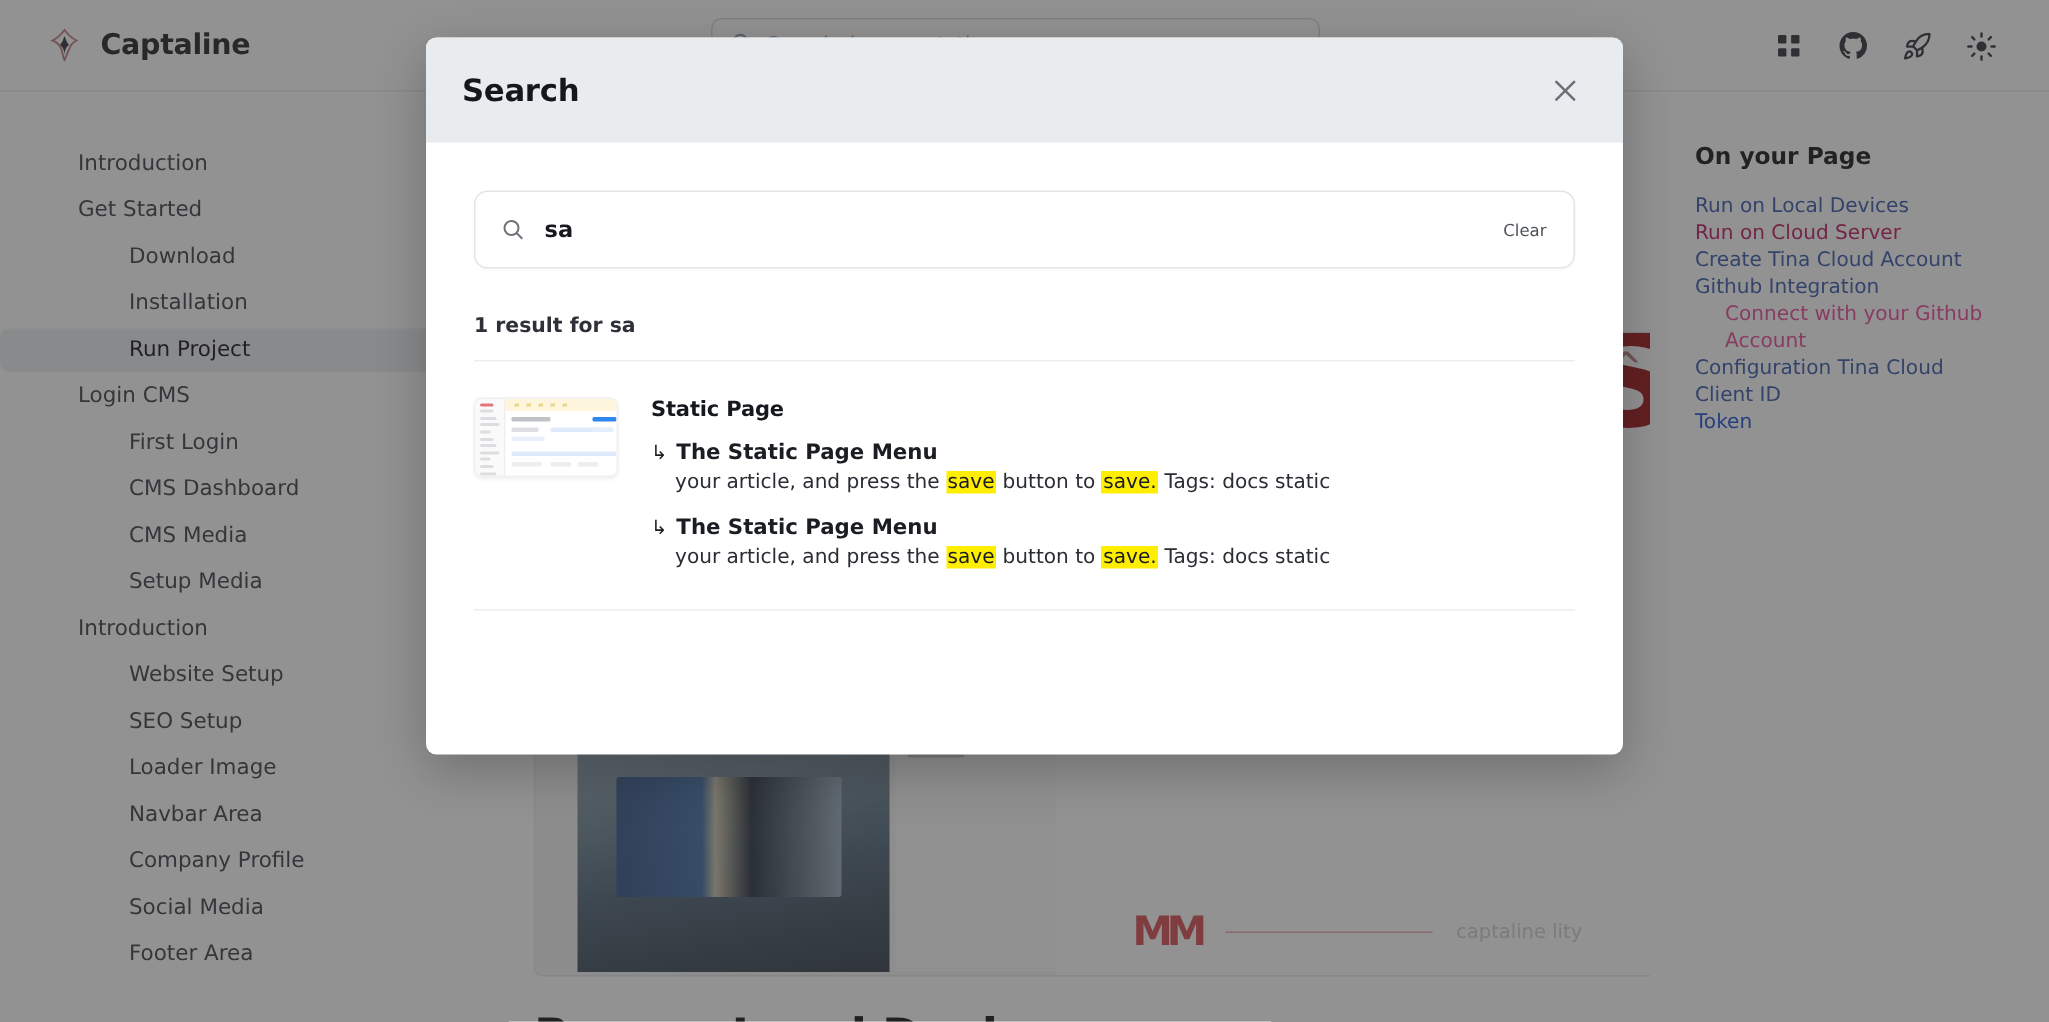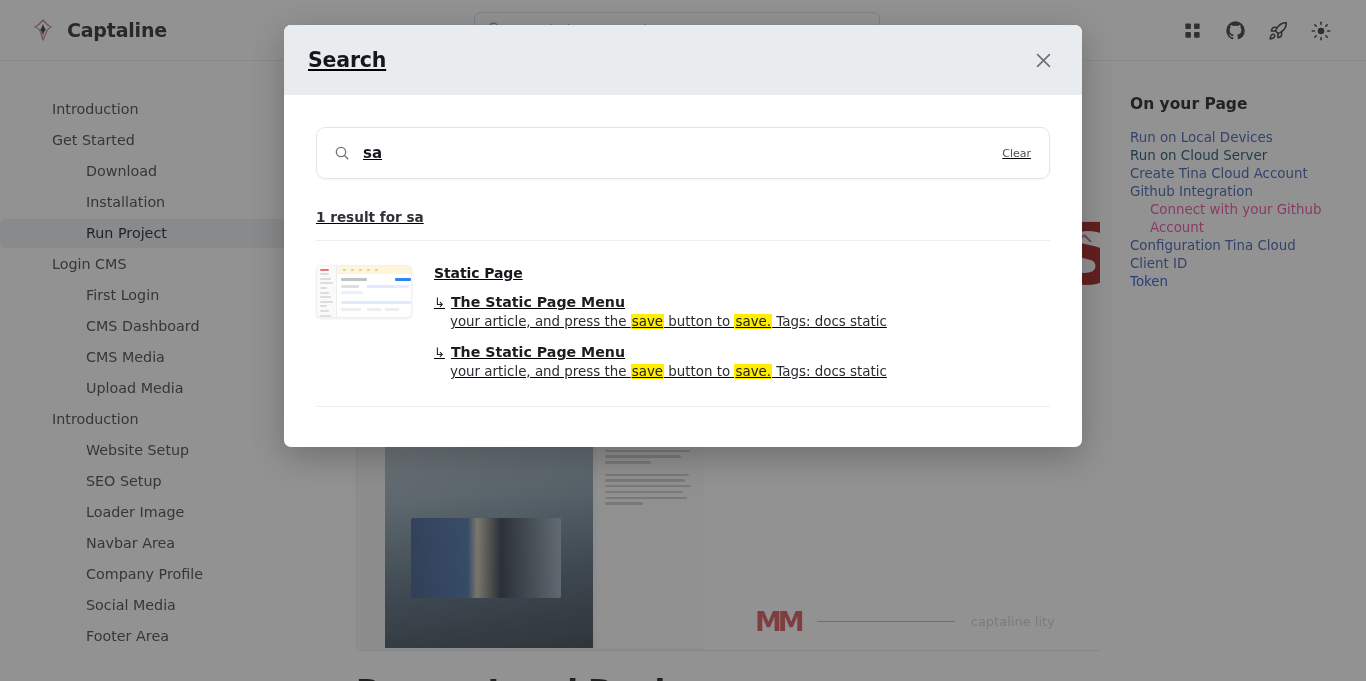--- a/index.html
+++ b/index.html
@@ -141,24 +141,24 @@
   .toc-item {
     font-size: 13.4px; color: #3558a8; line-height: 18px;
     margin-bottom: 0px; cursor: pointer;
   }
 
   
   .overlay {
     position: absolute; inset: 0; background: rgba(50,50,50,0.53); z-index: 50;
   }
   .modal {
-    position: absolute; left: 284px; top: 25px; width: 798px; height: 422px;
+    position: absolute; left: 284px; top: 25px; width: 798px; height: 478px;
     background: #ffffff; border-radius: 7px; z-index: 60;
     box-shadow: 0 10px 34px rgba(0,0,0,.24);
-    display: flex; flex-direction: column; overflow: hidden; text-decoration: underline;
+    display: flex; flex-direction: column; overflow: hidden;
   }
   .modal-head {
     height: 70px; background: #e8ecef;
     display: flex; align-items: center; justify-content: space-between;
     padding: 0 22px 0 24px; flex: 0 0 auto;
   }
   .modal-title { font-size: 20.5px; font-weight: 700; color: #14171c; letter-spacing: -0.2px; }
   .close-btn {
     width: 34px; height: 34px; display: flex; align-items: center; justify-content: center;
     cursor: pointer; color: #6b7076; border-radius: 4px;
@@ -279,21 +279,21 @@
     <div id="sidebar-items">
         <div class="nav-item lvl1"><span>Introduction</span></div>
         <div class="nav-item lvl1"><span>Get Started</span></div>
         <div class="nav-item lvl2"><span>Download</span></div>
         <div class="nav-item lvl2"><span>Installation</span></div>
         <div class="nav-item lvl2 active"><span>Run Project</span></div>
         <div class="nav-item lvl1"><span>Login CMS</span></div>
         <div class="nav-item lvl2"><span>First Login</span></div>
         <div class="nav-item lvl2"><span>CMS Dashboard</span></div>
         <div class="nav-item lvl2"><span>CMS Media</span></div>
-        <div class="nav-item lvl2"><span>Upload Media</span></div>
+        <div class="nav-item lvl2"><span>Setup Media</span></div>
         <div class="nav-item lvl1"><span>Introduction</span></div>
         <div class="nav-item lvl2"><span>Website Setup</span></div>
         <div class="nav-item lvl2"><span>SEO Setup</span></div>
         <div class="nav-item lvl2"><span>Loader Image</span></div>
         <div class="nav-item lvl2"><span>Navbar Area</span></div>
         <div class="nav-item lvl2"><span>Company Profile</span></div>
         <div class="nav-item lvl2"><span>Social Media</span></div>
         <div class="nav-item lvl2"><span>Footer Area</span></div>
       </div>
   </nav>
@@ -343,21 +343,21 @@
         <span class="wm">captaline lity</span>
       </div>
     </div>
     <h1 class="page-h1">Run on Local Devices</h1>
   </main>
 
   <aside class="rightnav">
     <div class="nav-title">On your Page</div>
     <div id="toc-items" style="margin-top:12px">
         <div class="toc-item" style="color: rgb(53, 88, 168);">Run on Local Devices</div>
-        <div class="toc-item" style="color: #0c4a6e;">Run on Cloud Server</div>
+        <div class="toc-item" style="color: #be185d;">Run on Cloud Server</div>
         <div class="toc-item" style="color: rgb(53, 88, 168);">Create Tina Cloud Account</div>
         <div class="toc-item" style="color: rgb(53, 88, 168);">Github Integration</div>
         <div class="toc-item" style="color: #ec4899; margin-left: 20px;">Connect with your Github Account</div>
         <div class="toc-item" style="color: rgb(53, 88, 168);">Configuration Tina Cloud</div>
         <div class="toc-item" style="color: rgb(53, 88, 168);">Client ID</div>
         <div class="toc-item" style="color: #1d4ed8;">Token</div>
       </div>
   </aside>
 </div>
 

